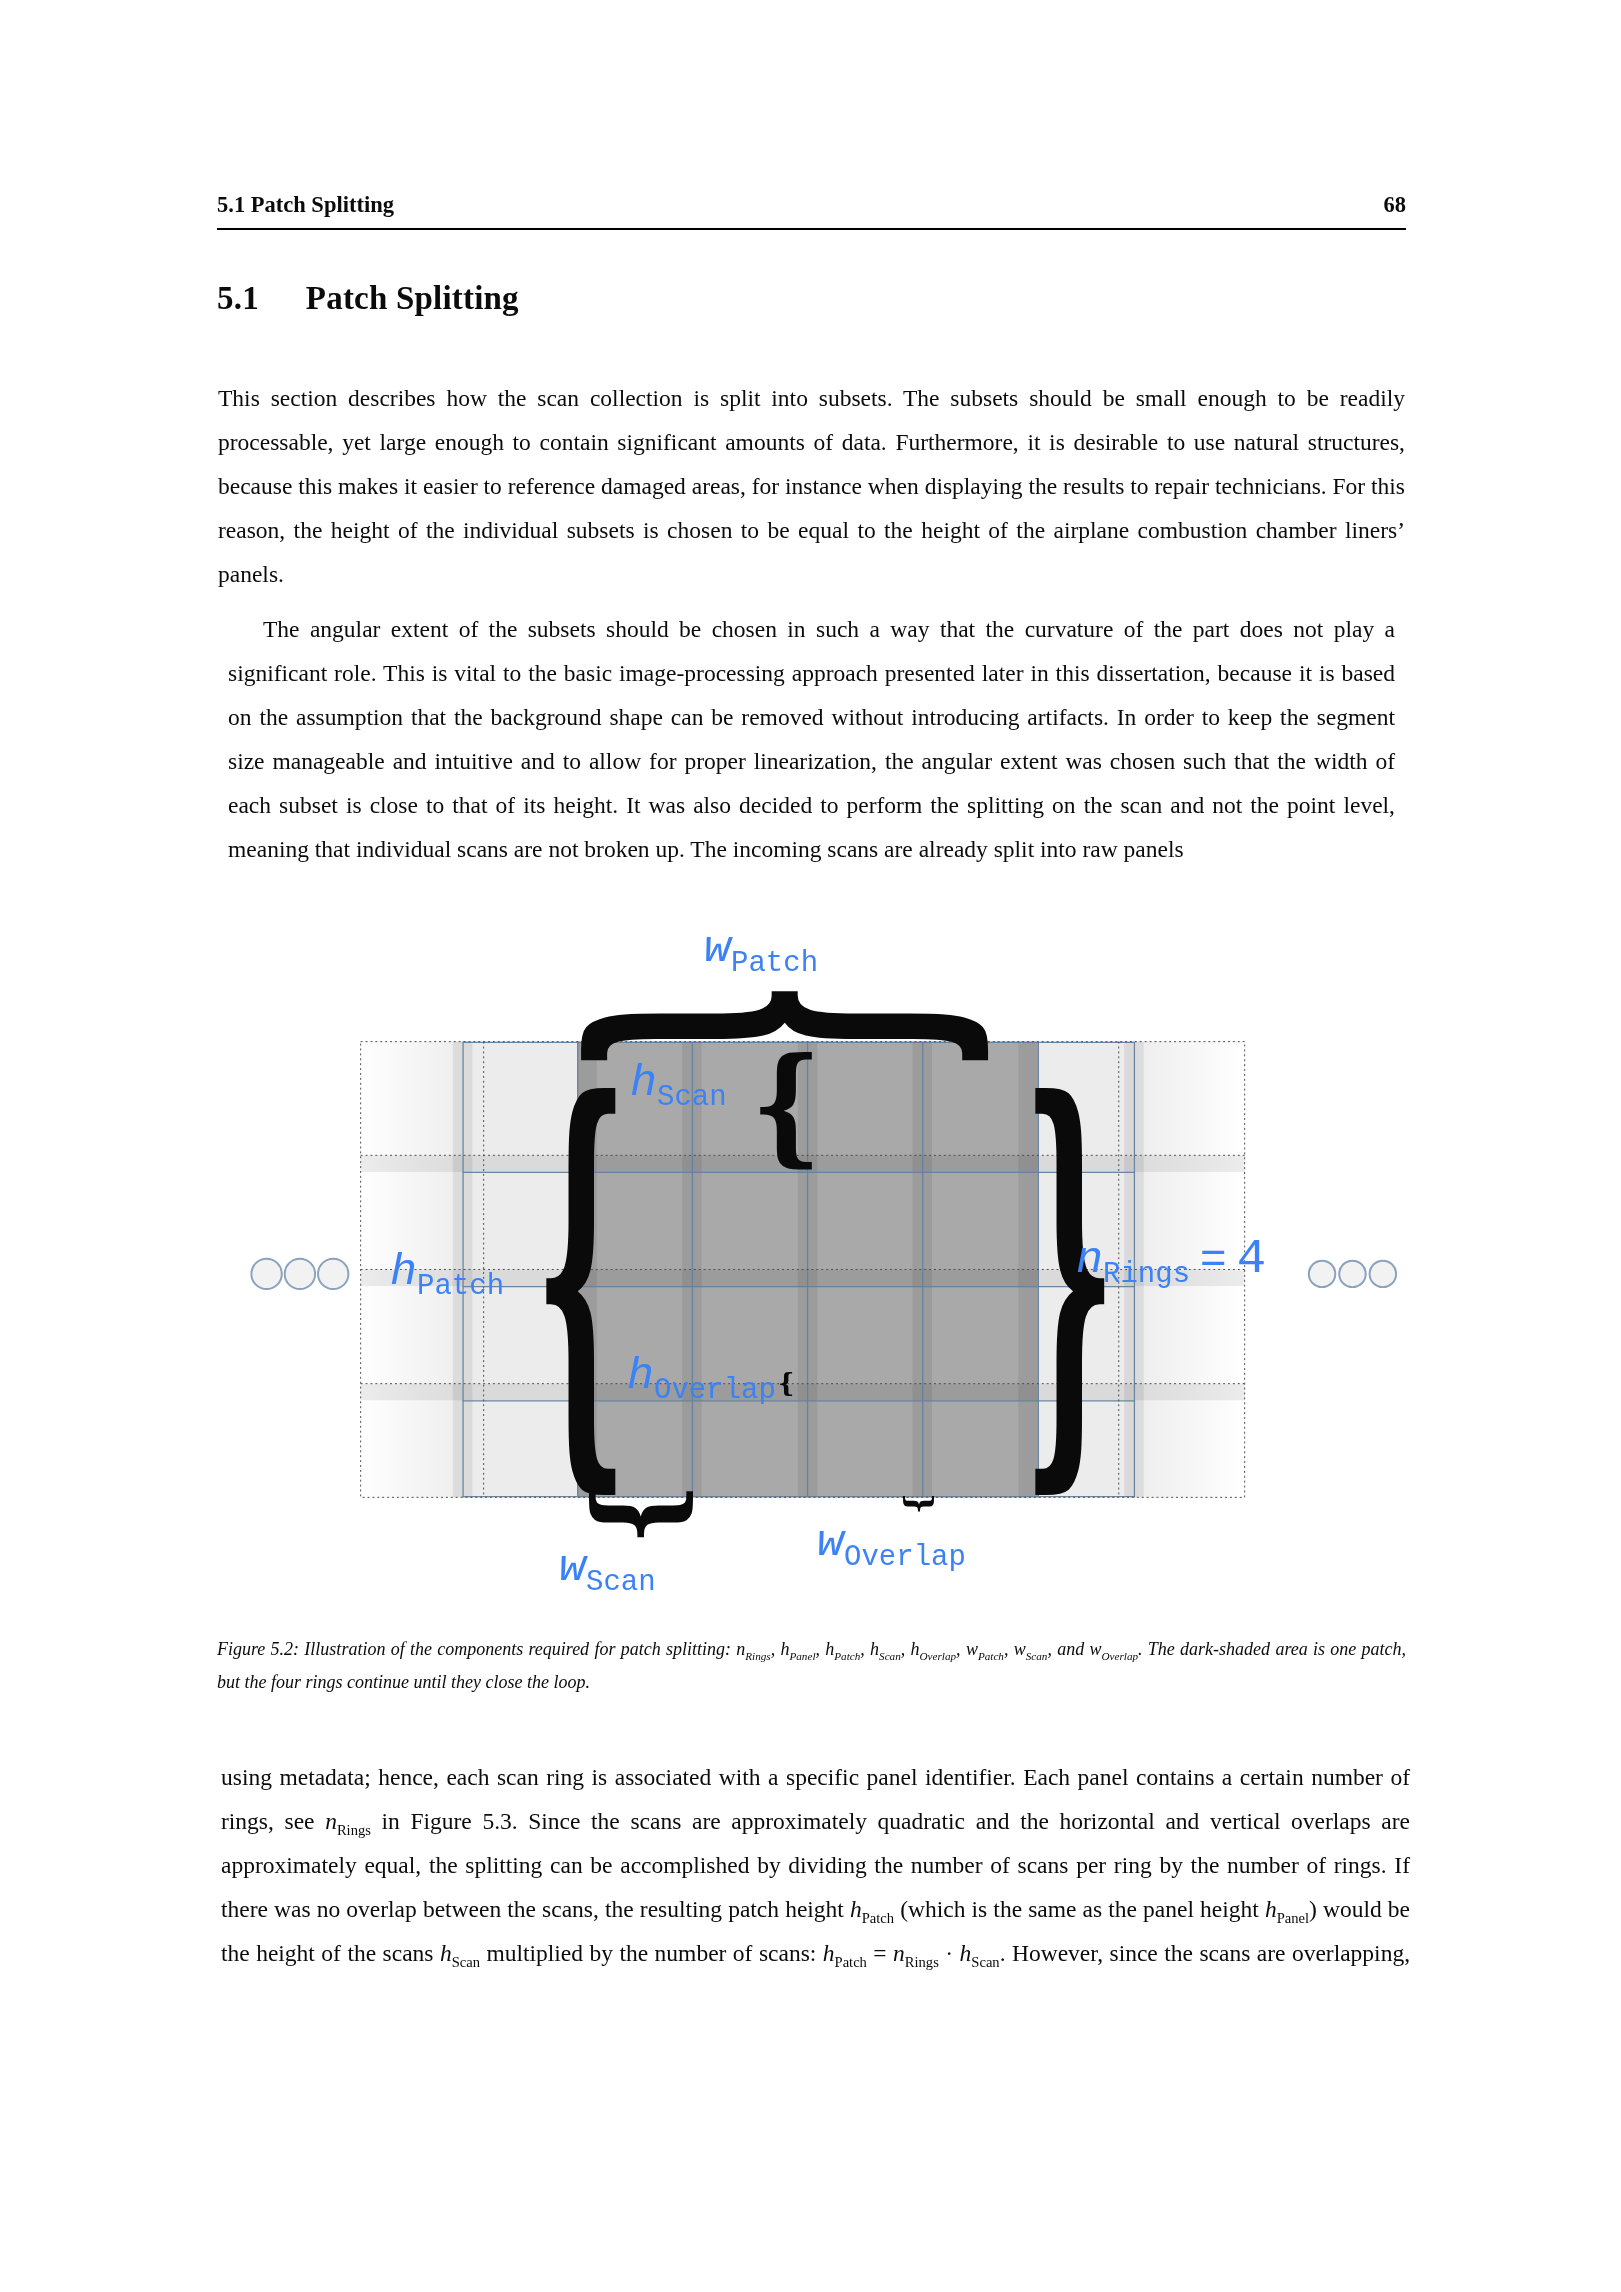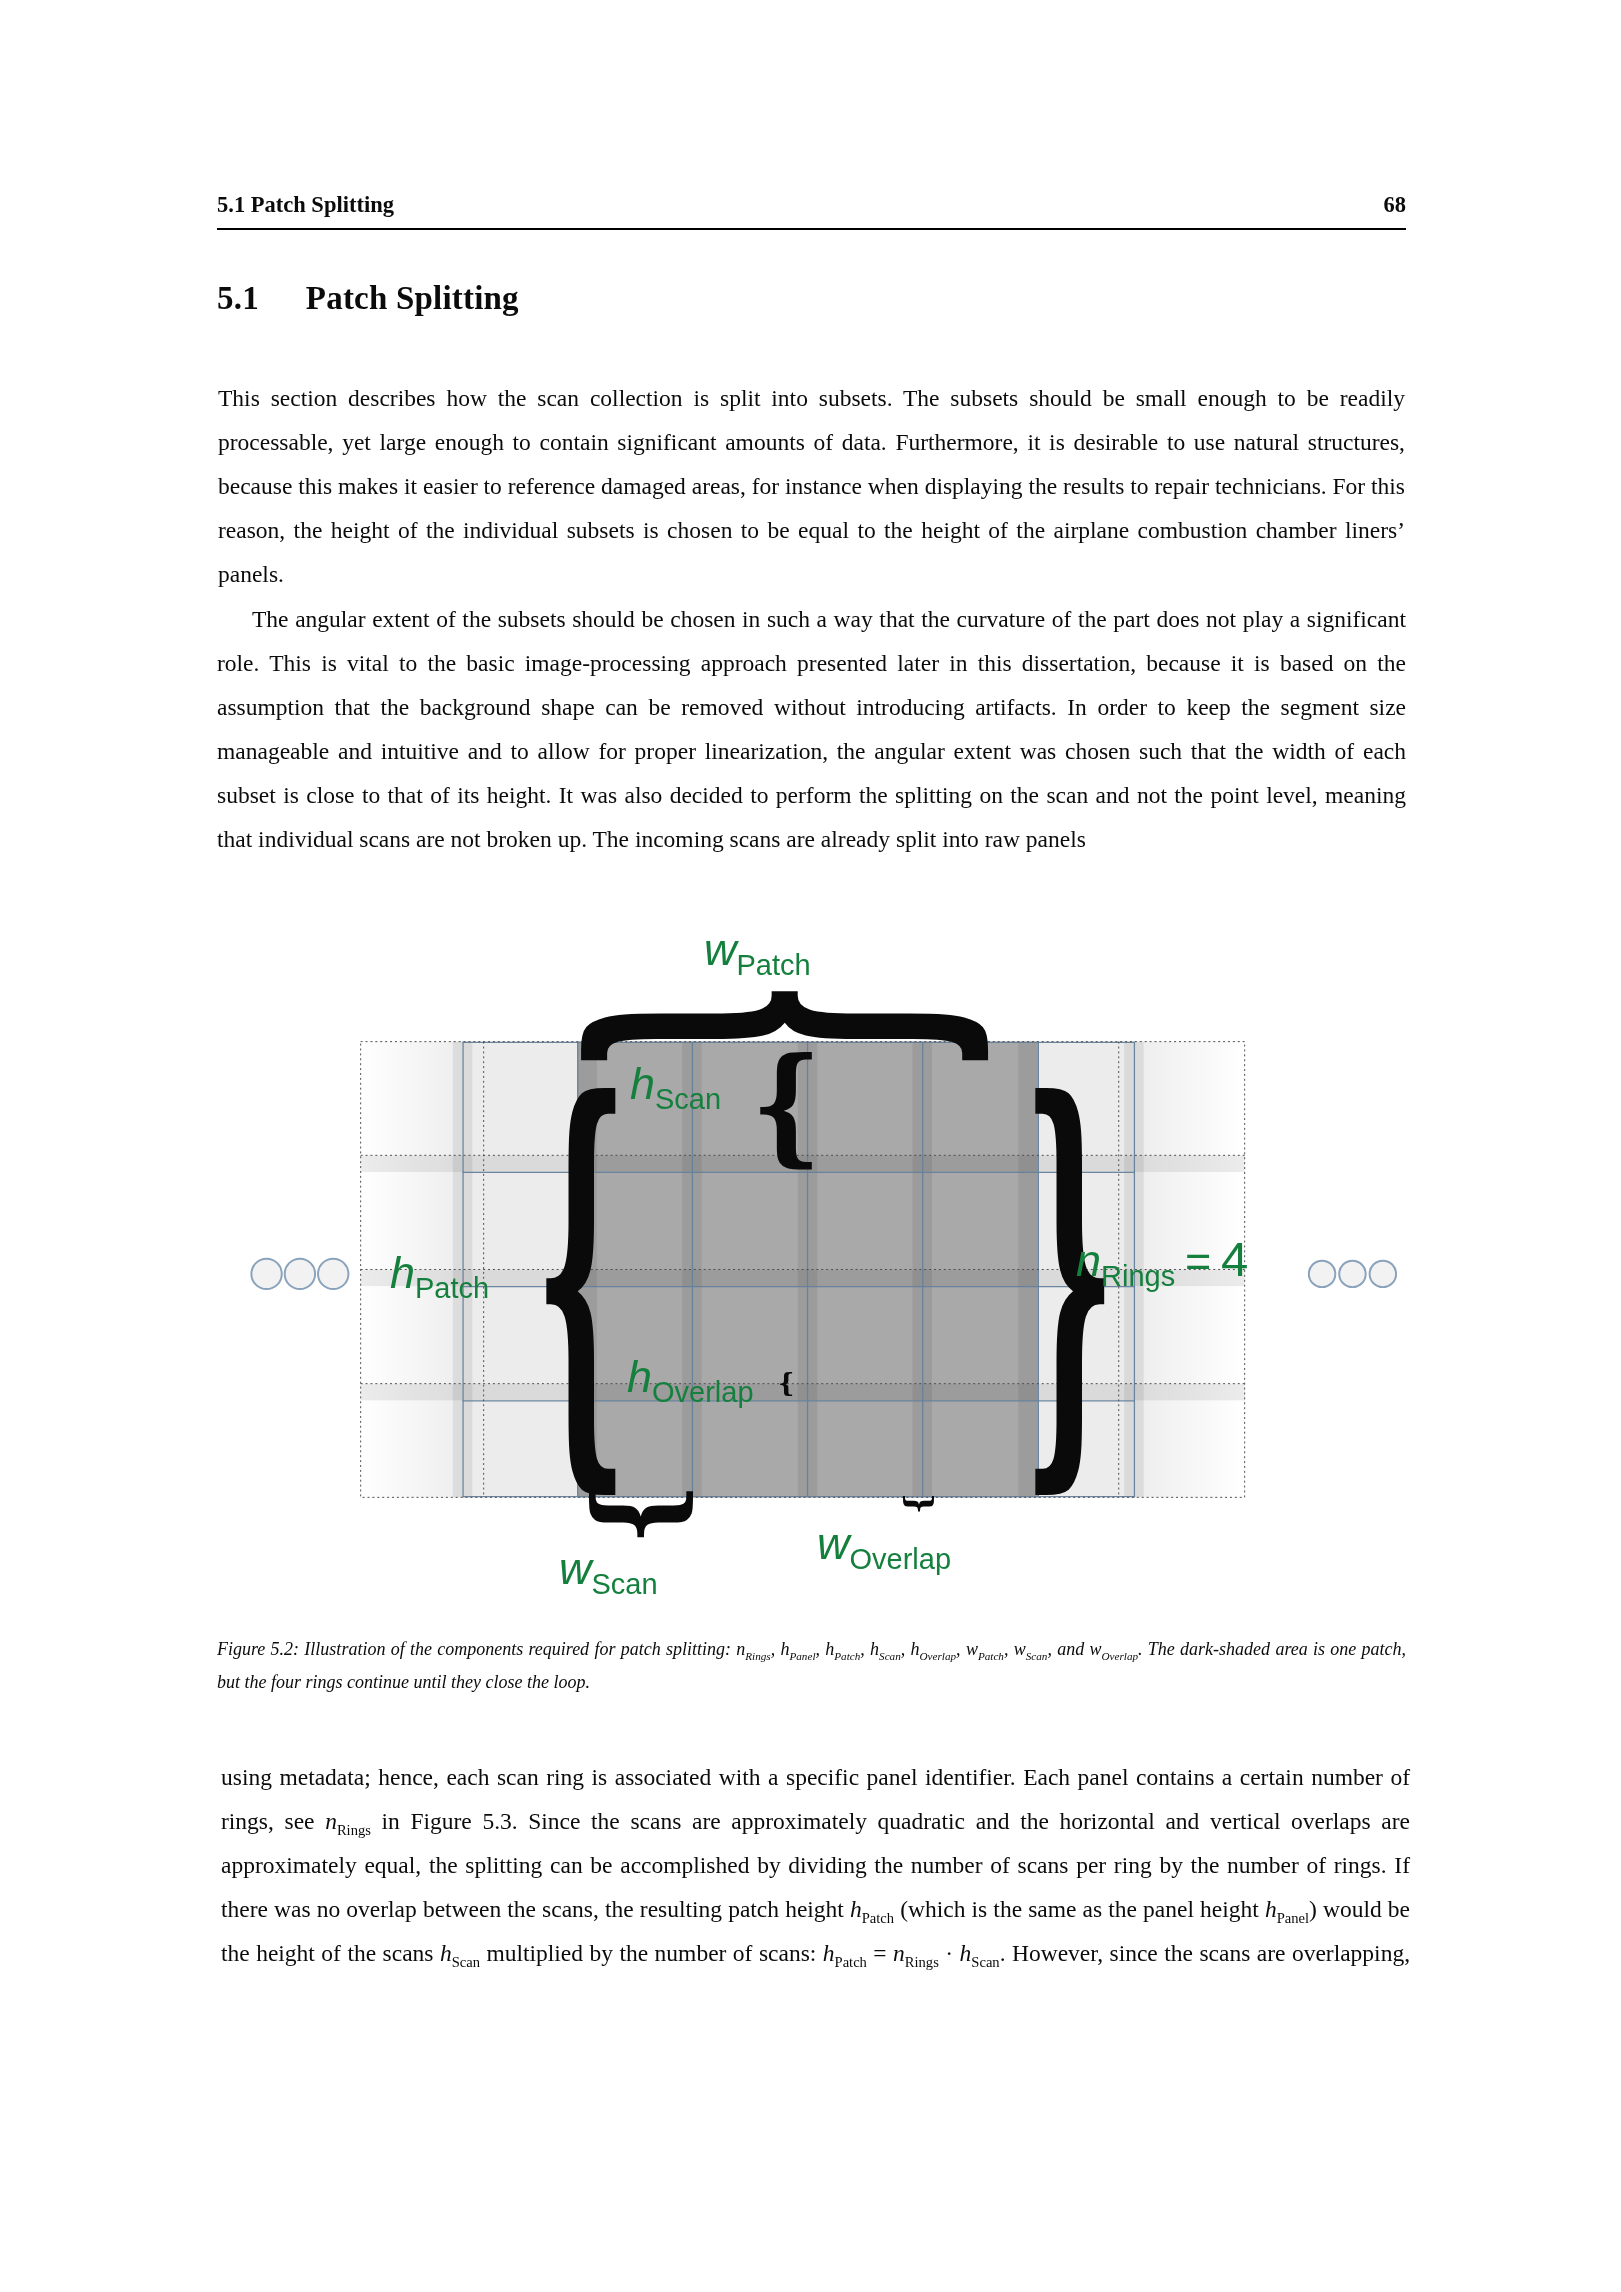--- a/index.html
+++ b/index.html
@@ -26,21 +26,21 @@
     position:absolute;left:217px;top:280px;width:1189px;
     font-weight:bold;font-size:33px;letter-spacing:0.2px;
   }
   .sechead .sectitle{margin-left:47px;}
   
   .bodyblock{
     position:absolute;left:217px;width:1189px;
     font-size:23.5px;line-height:44px;text-align:justify;
   }
   #bodytop{top:375px;}
-  #para2{text-indent:35px;margin:0;}
+  #para2{text-indent:35px;margin:11px;}
   #para1{margin:1px;}
   #para3{top:1751px;margin:4px;}
   .bodyblock .mvar{font-style:italic;}
   .bodyblock sub{font-size:0.62em;font-style:normal;line-height:0;}
   
   .caption{
     position:absolute;left:217px;top:1633px;width:1189px;
     font-style:italic;font-size:18px;line-height:33px;text-align:justify;
   }
   .caption .mvar{font-style:italic;}
@@ -48,22 +48,22 @@
   
   .figure{position:absolute;left:0;top:921px;width:1621px;height:696px;}
   .figure svg{position:absolute;left:0;top:0;}
   .band{fill:var(--c-band,#ececec);}
   .patch{fill:var(--c-patch,#a9a9a9);}
   .ov{fill:rgba(0,0,0,0.075);}
   .bl{stroke:var(--c-line,#64819c);stroke-width:1.3;fill:none;opacity:0.95;}
   .dt{stroke:#4c4c4c;stroke-width:1;fill:none;stroke-dasharray:2 3;}
   .ell{fill:#f2f2f2;stroke:var(--c-circle,#8aa2bb);stroke-width:2;}
   .flabel{
-    position:absolute;font-family:Liberation Sans, sans-serif;
-    font-size:45px;color:#15803d;white-space:nowrap;line-height:1;
+    position:absolute;font-family:Liberation Mono, monospace;
+    font-size:45px;color:#3b82f6;white-space:nowrap;line-height:1;
   }
   .flabel .mvar{font-style:italic;}
   .flabel sub{font-size:29px;font-style:normal;line-height:0;}
   .flabel .eq{margin:0 9.8px;}
   .flabel .val{font-size:49px;}
   .brace{
     position:absolute;display:block;
     font-family:"DejaVu Serif",serif;font-weight:bold;
     color:var(--c-ink,#0a0a0a);line-height:1em;text-align:center;
     transform-origin:50% 50%;

